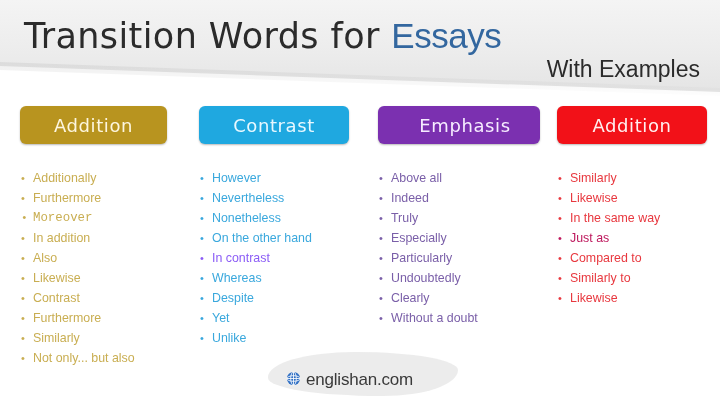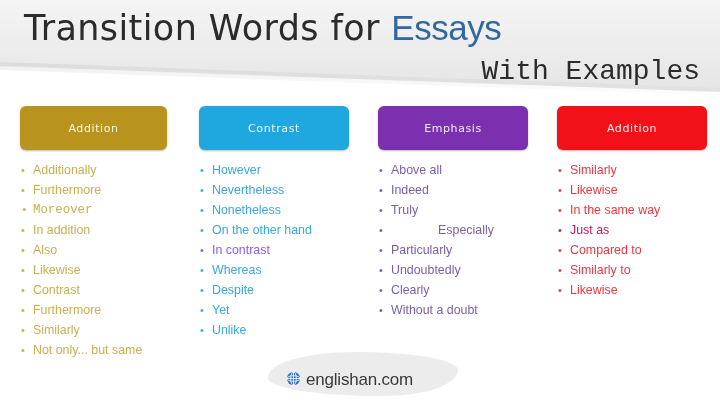--- a/index.html
+++ b/index.html
@@ -36,76 +36,76 @@
     width: 720px;
     height: 100px;
     -webkit-clip-path: polygon(0 62px, 720px 88px, 720px 96px, 0 70px);
     clip-path: polygon(0 62px, 720px 88px, 720px 96px, 0 70px);
     background: linear-gradient(180deg, rgba(0,0,0,0.16), rgba(0,0,0,0.0));
   }
 
   .title-main {
     position: absolute;
     left: 24px;
-    top: 8px;
+    top: 16px;
     font-family: "DejaVu Sans", sans-serif;
     font-size: 35px;
     font-weight: 400;
     letter-spacing: 0.4px;
     color: #2b2b2b;
     white-space: nowrap;
   }
   .title-main .accent {
     color: #33679f;
     font-family: "Liberation Sans", sans-serif;
     font-weight: 400;
     letter-spacing: -0.5px;
   }
   .title-sub {
     position: absolute;
     right: 20px;
     top: 56px;
-    font-family: Liberation Mono, monospace;
-    font-size: 28px;
+    font-family: Liberation Sans, sans-serif;
+    font-size: 23px;
     color: #2b2b2b;
     white-space: nowrap;
   }
 
   
   .columns {
     position: absolute;
     left: 0;
     top: 106px;
     width: 720px;
     display: flex;
   }
   .column {
     width: 170px;
     margin: 0 0 0 16px;
   }
   .column:first-child { margin-left: 20px; }
 
   .col-head {
-    height: 44px;
+    height: 38px;
     border-radius: 6px;
     display: flex;
     align-items: center;
     justify-content: center;
     font-family: "DejaVu Sans", sans-serif;
-    font-size: 11px;
+    font-size: 18px;
     color: #ffffff;
     letter-spacing: 0.6px;
     box-shadow: 0 1px 2px rgba(0,0,0,0.28);
     width: 147px;
   }
   .col-c2 .col-head, .col-c3 .col-head, .col-c4 .col-head { width: 150px; }
 
   .col-list {
     list-style: none;
-    margin: 10px 0 0 0;
+    margin: 24px 0 0 0;
     padding: 0;
   }
   .col-list li {
     position: relative;
     padding-left: 13px;
     font-size: 12.4px;
     line-height: 20px;
     white-space: nowrap;
     font-family: "Liberation Sans", sans-serif;
   }
@@ -165,46 +165,46 @@
       <ul class="col-list">
         <li style="color: rgb(201, 174, 82);">Additionally</li>
         <li style="color: rgb(201, 174, 82);">Furthermore</li>
         <li style="color: rgb(201, 174, 82); font-family: Liberation Mono, monospace;">Moreover</li>
         <li style="color: rgb(201, 174, 82);">In addition</li>
         <li style="color: rgb(201, 174, 82);">Also</li>
         <li style="color: rgb(201, 174, 82);">Likewise</li>
         <li style="color: rgb(201, 174, 82);">Contrast</li>
         <li style="color: rgb(201, 174, 82);">Furthermore</li>
         <li style="color: rgb(201, 174, 82);">Similarly</li>
-        <li style="color: rgb(201, 174, 82);">Not only... but same</li>
+        <li style="color: rgb(201, 174, 82);">Not only... but also</li>
       </ul>
     </div>
 
     <div class="column col-c2">
       <div class="col-head" style="background: rgb(31, 168, 224); color: rgb(232, 248, 255);">Contrast</div>
       <ul class="col-list">
         <li style="color: rgb(58, 168, 221);">However</li>
         <li style="color: rgb(58, 168, 221);">Nevertheless</li>
         <li style="color: rgb(58, 168, 221);">Nonetheless</li>
         <li style="color: rgb(58, 168, 221);">On the other hand</li>
         <li style="color: #8b5cf6;">In contrast</li>
         <li style="color: rgb(58, 168, 221);">Whereas</li>
         <li style="color: rgb(58, 168, 221);">Despite</li>
         <li style="color: rgb(58, 168, 221);">Yet</li>
         <li style="color: rgb(58, 168, 221);">Unlike</li>
       </ul>
     </div>
 
     <div class="column col-c3">
-      <div class="col-head" style="background: rgb(123, 48, 176); color: rgb(246, 236, 255);">Emphasis</div>
+      <div class="col-head" style="background: rgb(123, 48, 176); color: rgb(246, 236, 255); padding-left: 12px;">Emphasis</div>
       <ul class="col-list">
         <li style="color: rgb(122, 95, 168);">Above all</li>
         <li style="color: rgb(122, 95, 168);">Indeed</li>
         <li style="color: rgb(122, 95, 168);">Truly</li>
-        <li style="color: rgb(122, 95, 168); text-align: center;">Especially</li>
+        <li style="color: rgb(122, 95, 168);">Especially</li>
         <li style="color: rgb(122, 95, 168);">Particularly</li>
         <li style="color: rgb(122, 95, 168);">Undoubtedly</li>
         <li style="color: rgb(122, 95, 168);">Clearly</li>
         <li style="color: rgb(122, 95, 168);">Without a doubt</li>
       </ul>
     </div>
 
     <div class="column col-c4">
       <div class="col-head" style="background: rgb(242, 17, 24); color: rgb(255, 240, 240);">Addition</div>
       <ul class="col-list">

